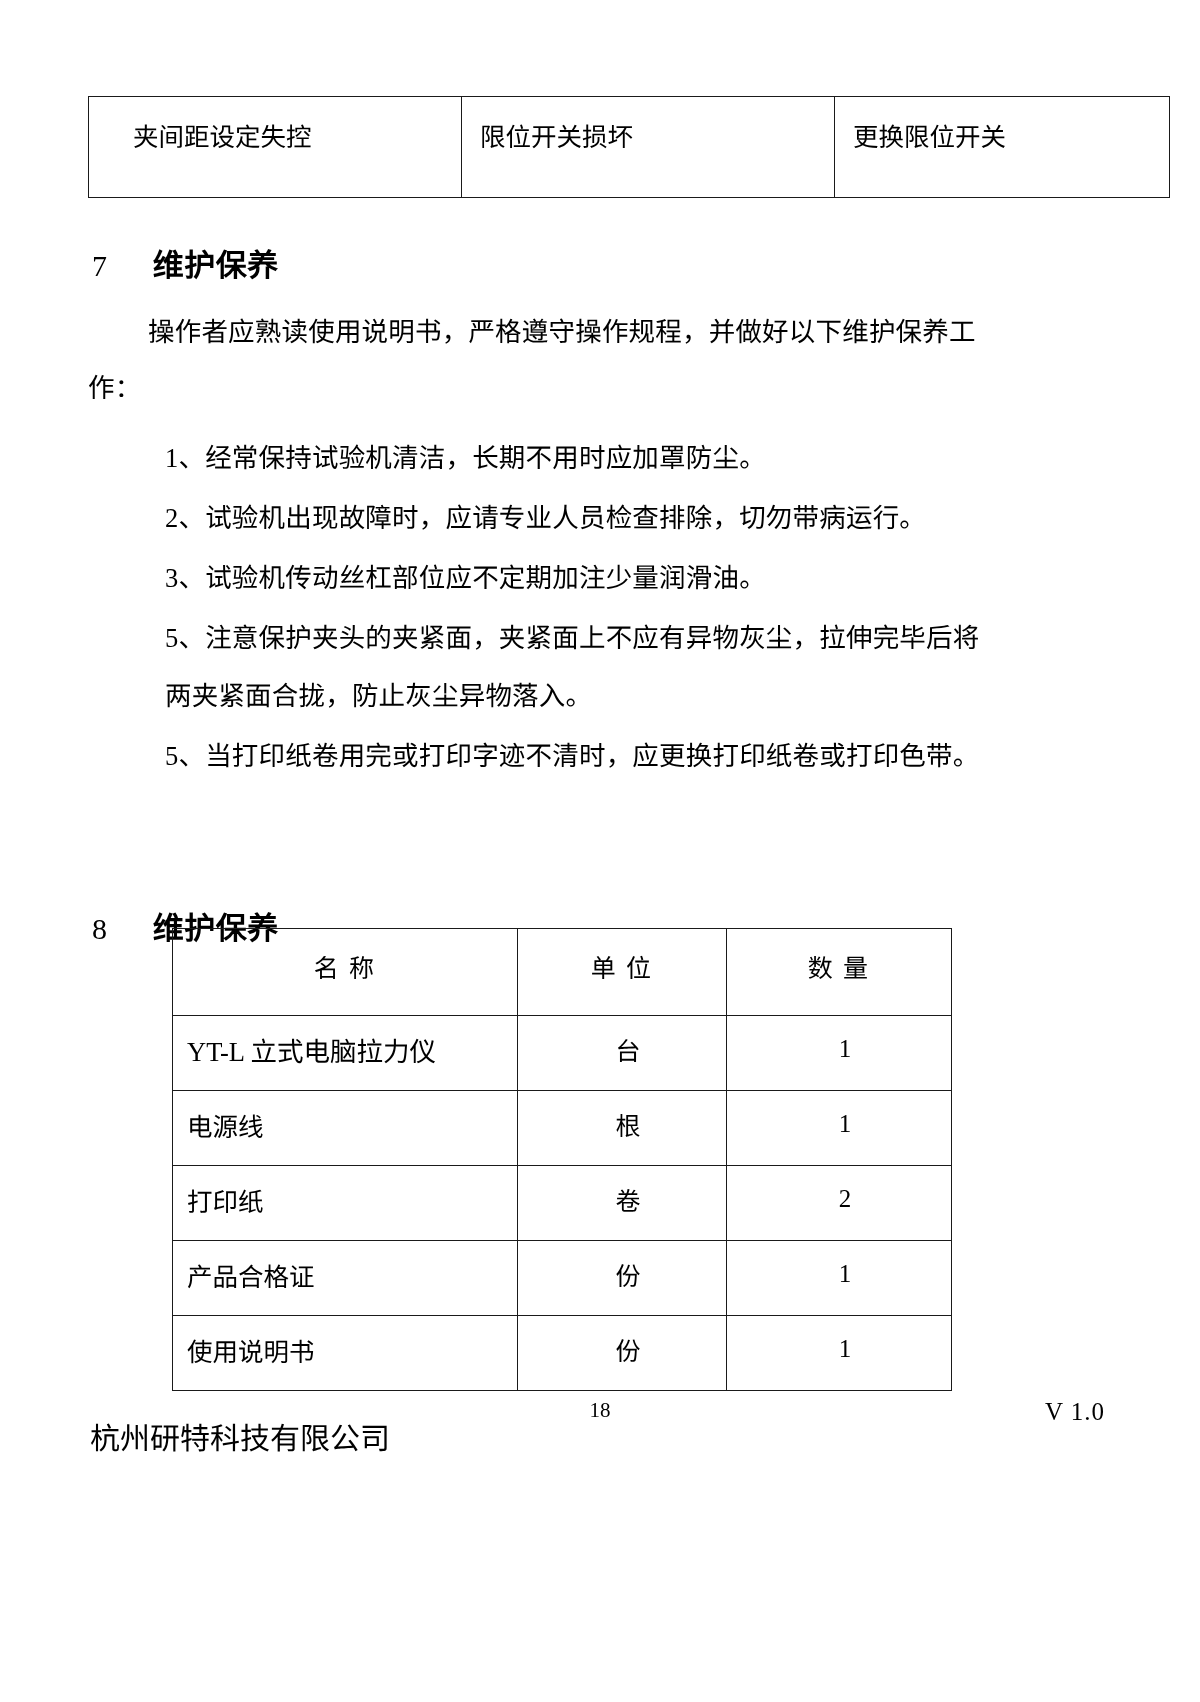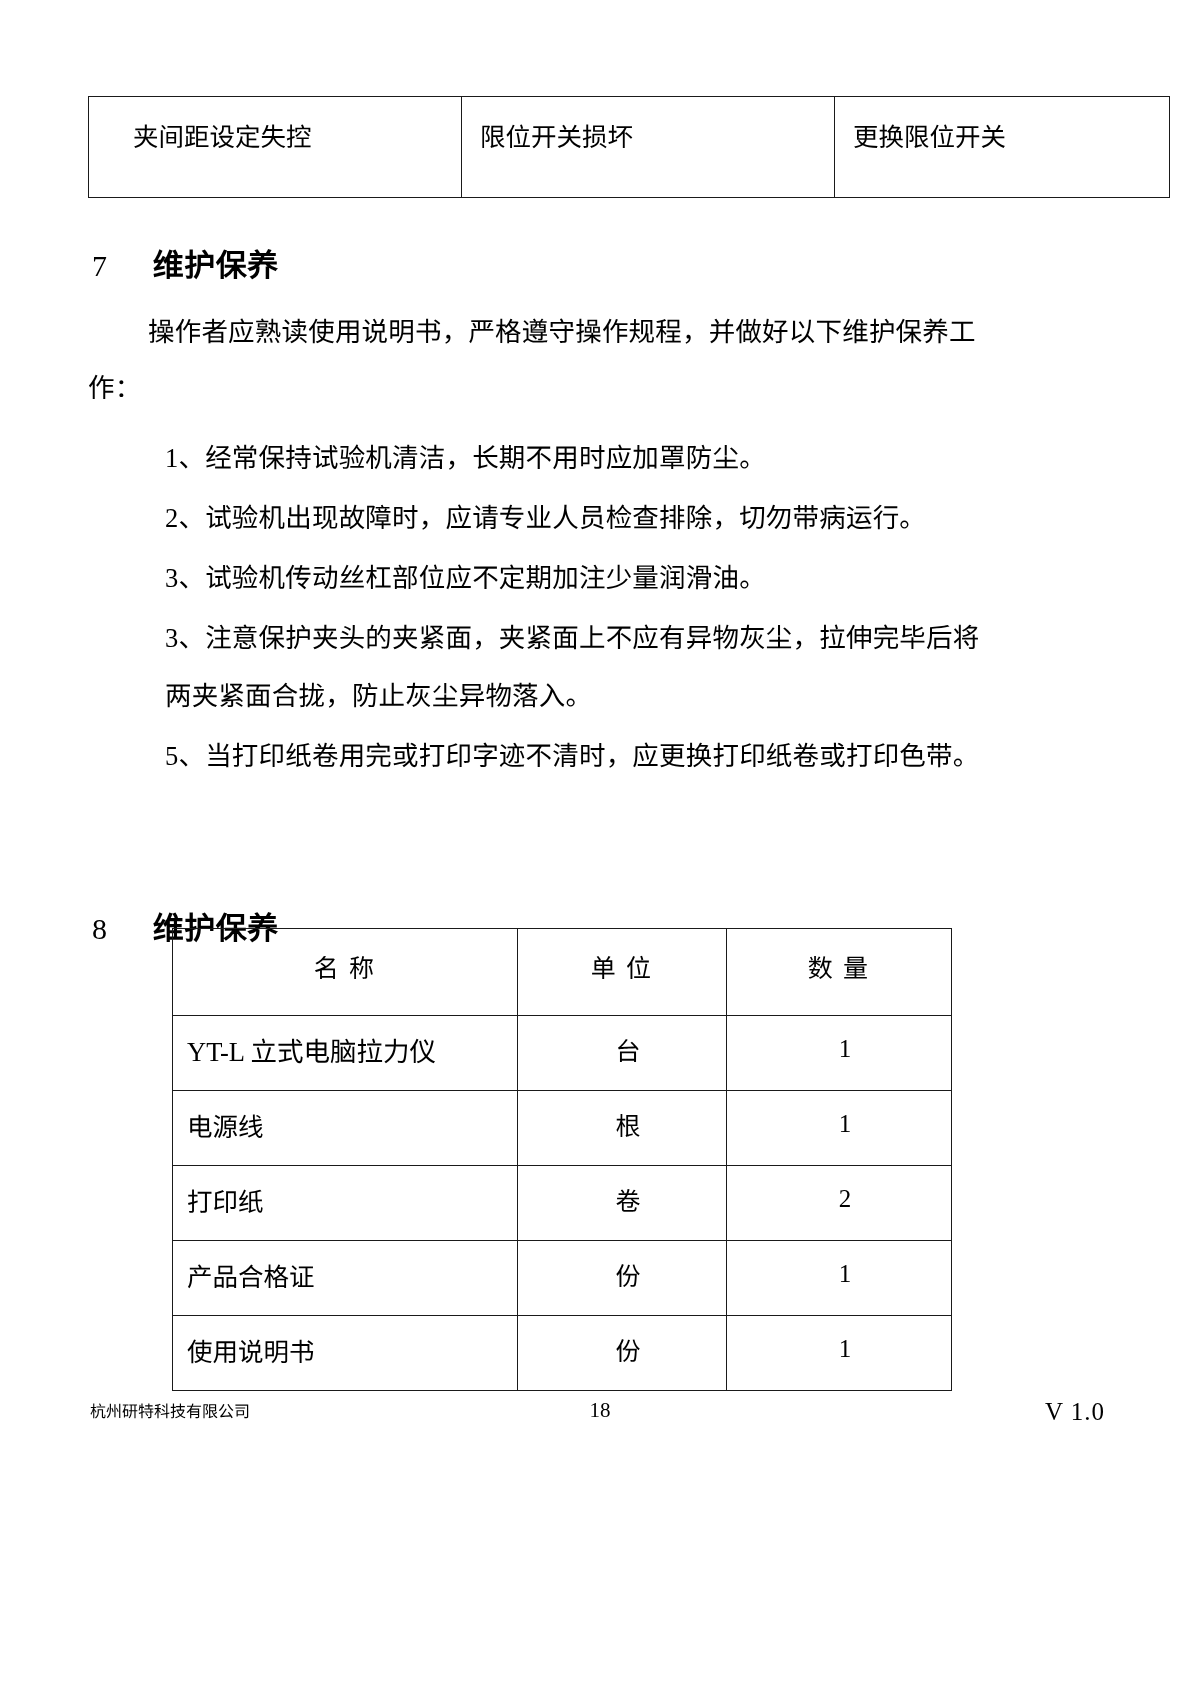--- a/index.html
+++ b/index.html
@@ -140,23 +140,23 @@
   .footer {
     position: absolute;
     top: 1398px;
     left: 0;
     width: 1200px;
     height: 40px;
   }
   .footer-left {
     position: absolute;
     left: 90px;
-    top: 0;
+    top: 16px;
     font-family: Liberation Mono, monospace;
-    font-size: 16px;
+    font-size: 30px;
   }
   .footer-center {
     position: absolute;
     left: 0;
     top: 0;
     width: 1200px;
     text-align: center;
     font-family: "Liberation Serif", "DejaVu Serif", serif;
     font-size: 21px;
   }
@@ -187,21 +187,21 @@
   </div>
 
   <div class="section-heading" id="heading-7"><span class="num">7</span>    <span>维护保养</span></div>
 
   <div class="para" id="intro-l1">操作者应熟读使用说明书，严格遵守操作规程，并做好以下维护保养工</div>
   <div class="para" id="intro-l2">作：</div>
 
   <div class="list-item" id="li-1">1、经常保持试验机清洁，长期不用时应加罩防尘。</div>
   <div class="list-item" id="li-2">2、试验机出现故障时，应请专业人员检查排除，切勿带病运行。</div>
   <div class="list-item" id="li-3">3、试验机传动丝杠部位应不定期加注少量润滑油。</div>
-  <div class="list-item" id="li-4">3、注意保护夹头的夹紧面，夹紧面上不应有异物灰尘，拉伸完毕后将</div>
+  <div class="list-item" id="li-4">5、注意保护夹头的夹紧面，夹紧面上不应有异物灰尘，拉伸完毕后将</div>
   <div class="list-item" id="li-4b">两夹紧面合拢，防止灰尘异物落入。</div>
   <div class="list-item" id="li-5">5、当打印纸卷用完或打印字迹不清时，应更换打印纸卷或打印色带。</div>
 
   <div class="section-heading" id="heading-8"><span class="num">8</span>    <span>维护保养</span></div>
 
   <div class="parts-table-wrap">
     <table class="parts-table">
       <thead>
         <tr>
           <td class="col-name">名  称</td>

